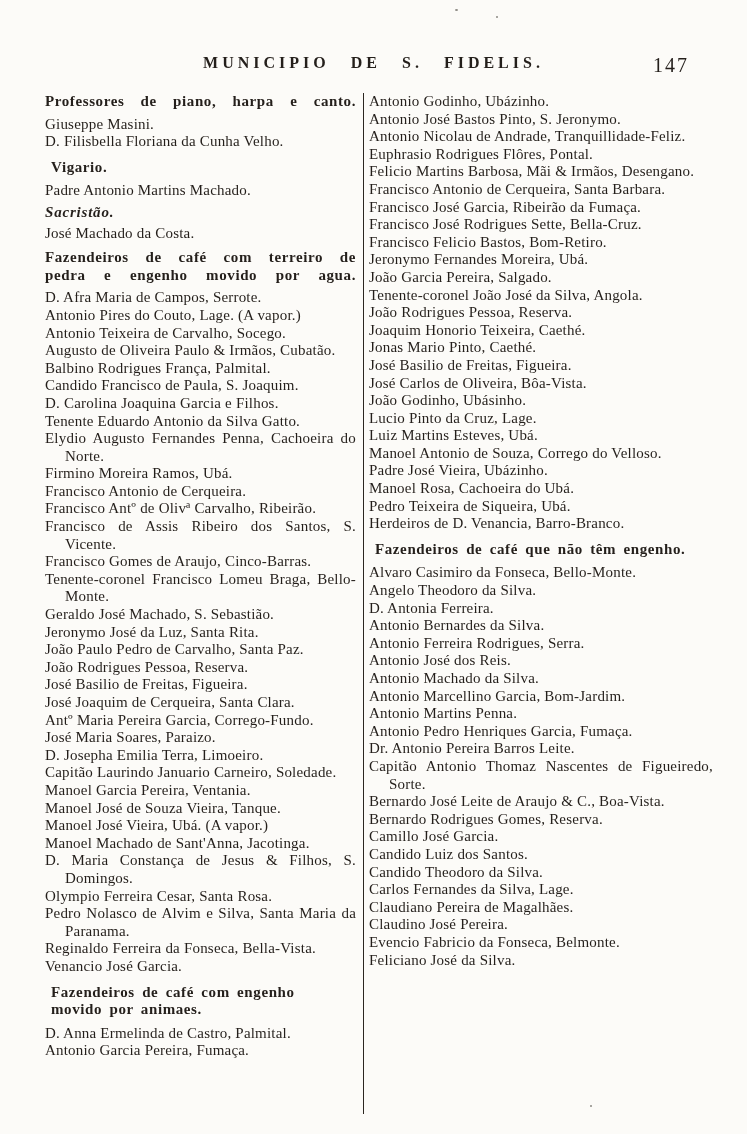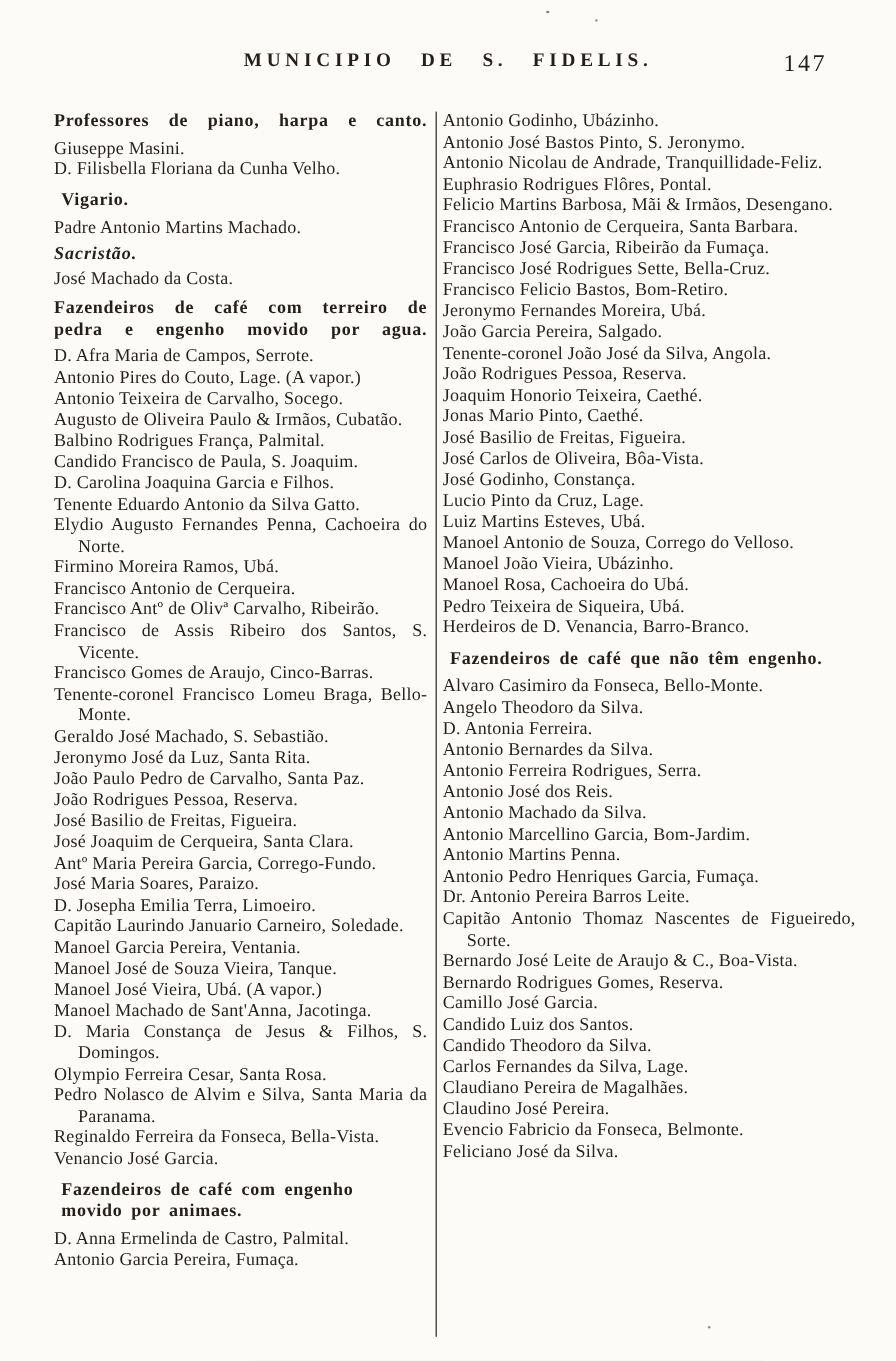--- a/index.html
+++ b/index.html
@@ -10,21 +10,21 @@
     -webkit-user-select:none;
   }
   .page {
     position:relative;
     width:747px; height:1134px;
     background:#fcfbf8;
     color:#241f1b;
     overflow:hidden;
   }
   .running-head {
-    position:absolute; top:42px; left:0; right:0; height:24px;
+    position:absolute; top:54px; left:0; right:0; height:24px;
   }
   .running-head .title {
     text-align:center;
     font-weight:bold;
     font-size:16px;
     letter-spacing:4px;
     word-spacing:13px;
   }
   .running-head .folio {
     position:absolute; right:58px; top:0;
@@ -144,25 +144,25 @@
         <div class="entry">Francisco José Rodrigues Sette, Bella-Cruz.</div>
         <div class="entry">Francisco Felicio Bastos, Bom-Retiro.</div>
         <div class="entry">Jeronymo Fernandes Moreira, Ubá.</div>
         <div class="entry">João Garcia Pereira, Salgado.</div>
         <div class="entry">Tenente-coronel João José da Silva, Angola.</div>
         <div class="entry">João Rodrigues Pessoa, Reserva.</div>
         <div class="entry">Joaquim Honorio Teixeira, Caethé.</div>
         <div class="entry">Jonas Mario Pinto, Caethé.</div>
         <div class="entry">José Basilio de Freitas, Figueira.</div>
         <div class="entry">José Carlos de Oliveira, Bôa-Vista.</div>
-        <div class="entry">José Godinho, Constança.</div>
+        <div class="entry">João Godinho, Ubásinho.</div>
         <div class="entry">Lucio Pinto da Cruz, Lage.</div>
         <div class="entry">Luiz Martins Esteves, Ubá.</div>
         <div class="entry">Manoel Antonio de Souza, Corrego do Velloso.</div>
-        <div class="entry">Manoel João Vieira, Ubázinho.</div>
+        <div class="entry">Padre José Vieira, Ubázinho.</div>
         <div class="entry">Manoel Rosa, Cachoeira do Ubá.</div>
         <div class="entry">Pedro Teixeira de Siqueira, Ubá.</div>
         <div class="entry">Herdeiros de D. Venancia, Barro-Branco.</div>
         <div class="heading-center">Fazendeiros de café que não têm engenho.</div>
         <div class="entry">Alvaro Casimiro da Fonseca, Bello-Monte.</div>
         <div class="entry">Angelo Theodoro da Silva.</div>
         <div class="entry">D. Antonia Ferreira.</div>
         <div class="entry">Antonio Bernardes da Silva.</div>
         <div class="entry">Antonio Ferreira Rodrigues, Serra.</div>
         <div class="entry">Antonio José dos Reis.</div>

